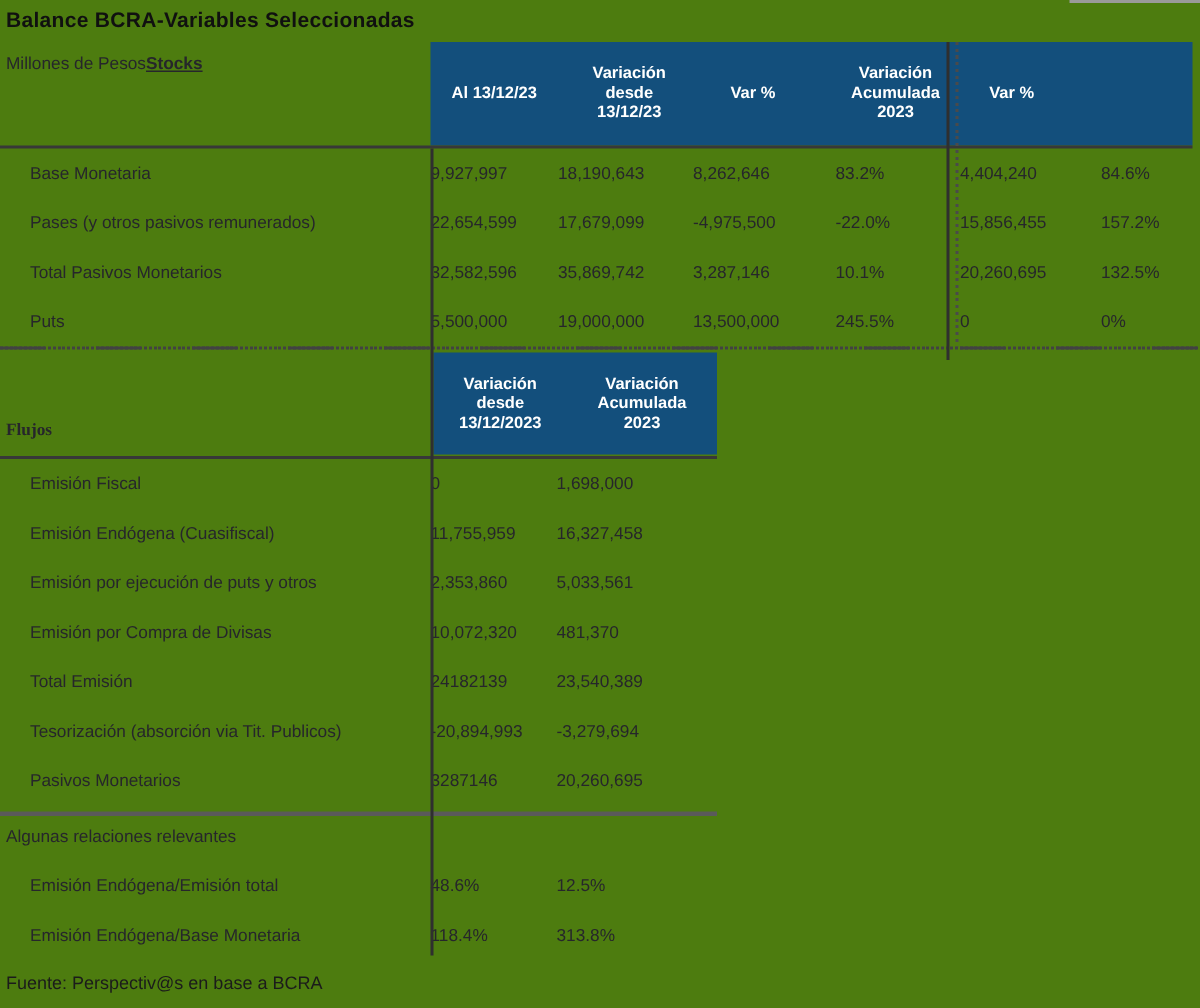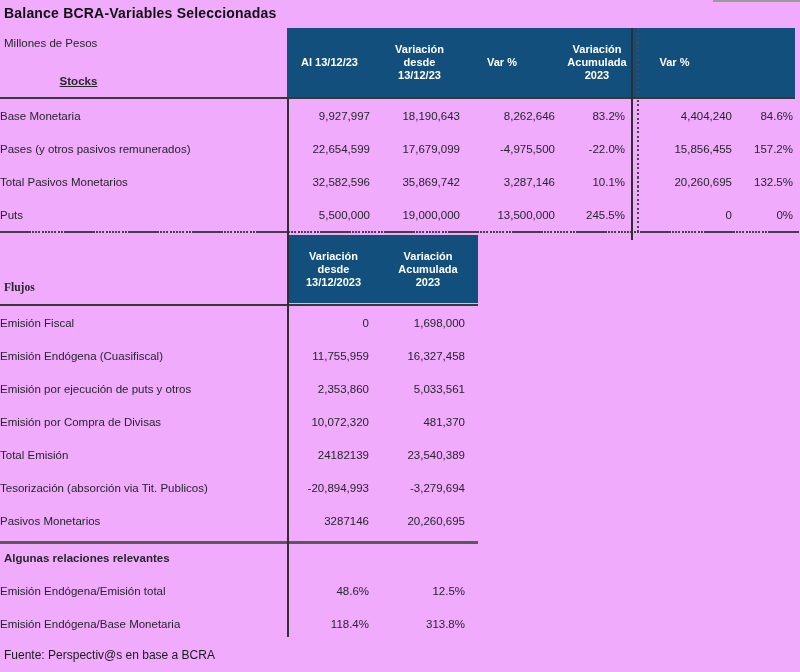--- a/index.html
+++ b/index.html
@@ -1,33 +1,33 @@
 <!DOCTYPE html>
 <html style="--hdr: #134F7C;"><head>
 <meta charset="utf-8">
 <style>
   html,body{margin:0;padding:0;background:#ffffff;}
   body{
     width:800px;height:672px;
     font-family:"Liberation Sans", sans-serif;
     color:#26262b;
   }
-  .page{position:relative;width:800px;height:672px;overflow:hidden;background:#f0abfc;}
+  .page{position:relative;width:800px;height:672px;overflow:hidden;background:#4d7c0f;}
 
   .title{
     position:absolute;left:4px;top:5px;
     font-size:14px;font-weight:bold;color:#101010;letter-spacing:.2px;
   }
   .artifact{position:absolute;left:713px;top:0;width:87px;height:2px;background:#9a9a9a;}
 
   
   .hleft{
     position:absolute;left:4px;top:30px;height:66px;
-    display:flex;flex-direction:column;justify-content:space-between;
-    padding:7px 0 9px 0;box-sizing:border-box;font-size:11.5px;text-align:right;
+    display:flex;flex-direction:row;justify-content:space-between;
+    padding:7px 0 9px 0;box-sizing:border-box;font-size:11.5px;
   }
   .hleft .sec{font-weight:bold;text-decoration:underline;}
 
   
   .blue{
     position:absolute;display:flex;
     background:var(--hdr,#134F7C);
     color:#fff;font-weight:bold;font-size:11px;line-height:13px;
   }
   .t1blue{left:287px;top:28px;width:508px;height:69px;}
@@ -43,25 +43,25 @@
   
   .u1{width:89px}.u2{width:100px}
   .d1{width:84px}.d2{width:96px}
 
   
   .tbody{position:absolute;left:0;}
   .t1body{top:99px;width:795px;}
   .t2body{top:306px;width:467px;}
   .t2ratios{top:574px;width:467px;}
   .row{display:flex;height:33px;align-items:center;font-size:11.5px;}
-  .lab{width:287px;box-sizing:border-box;}
-  .num{text-align:right;box-sizing:border-box;padding-right:2px;white-space:nowrap;}
+  .lab{width:287px;padding-left:20px;box-sizing:border-box;}
+  .num{box-sizing:border-box;padding-right:2px;white-space:nowrap;}
 
   .flujos{position:absolute;left:4px;top:281px;font-weight:bold;font-size:11.5px;font-family:Liberation Serif, serif;}
-  .subsec{position:absolute;left:4px;top:552px;font-weight:bold;font-size:11.5px;}
+  .subsec{position:absolute;left:4px;top:552px;font-weight:normal;font-size:11.5px;}
   .footer{position:absolute;left:4px;top:648px;font-size:12px;color:#1b1b1b;}
 
   
   .h1{position:absolute;left:0;top:97px;width:795px;height:2px;background:#383838;}
   .h2{
     position:absolute;left:0;top:231px;width:800px;height:2px;
     background-image:
       repeating-linear-gradient(90deg,#424242 0 30px,transparent 30px 64px),
       repeating-linear-gradient(90deg,#424242 0 2px,transparent 2px 3.2px);
   }

